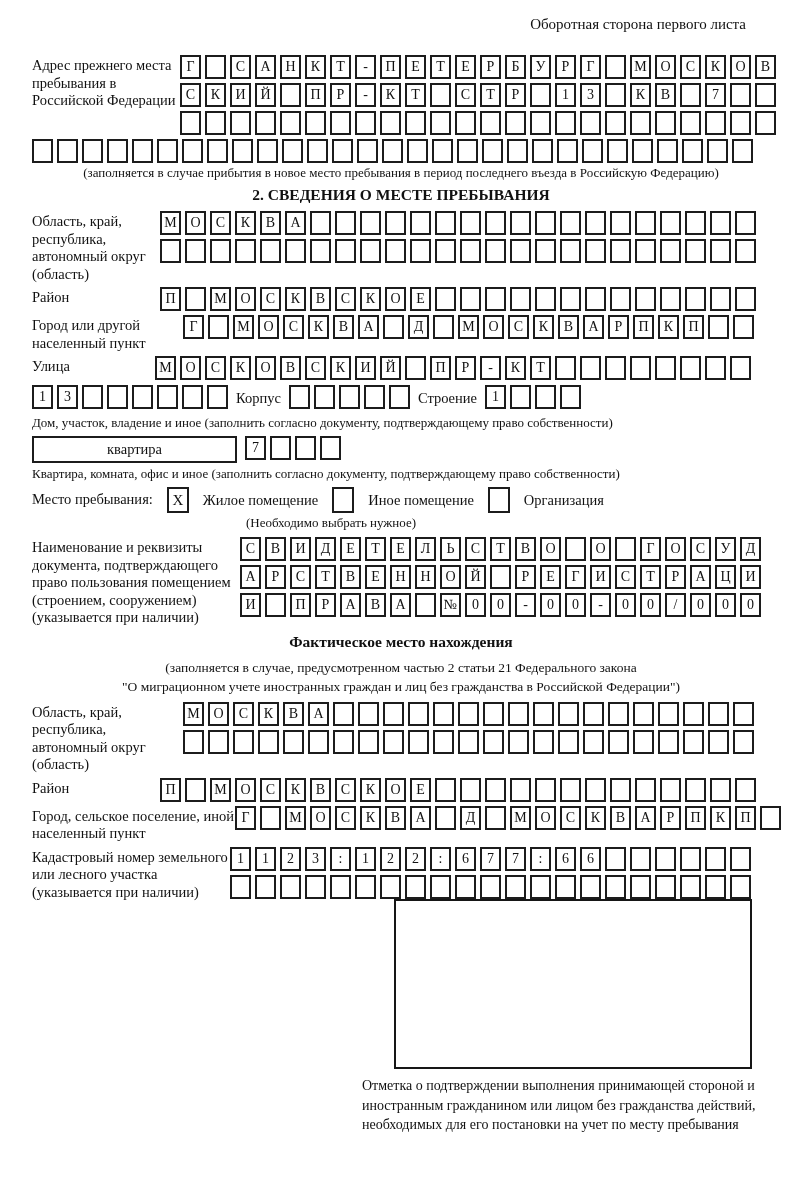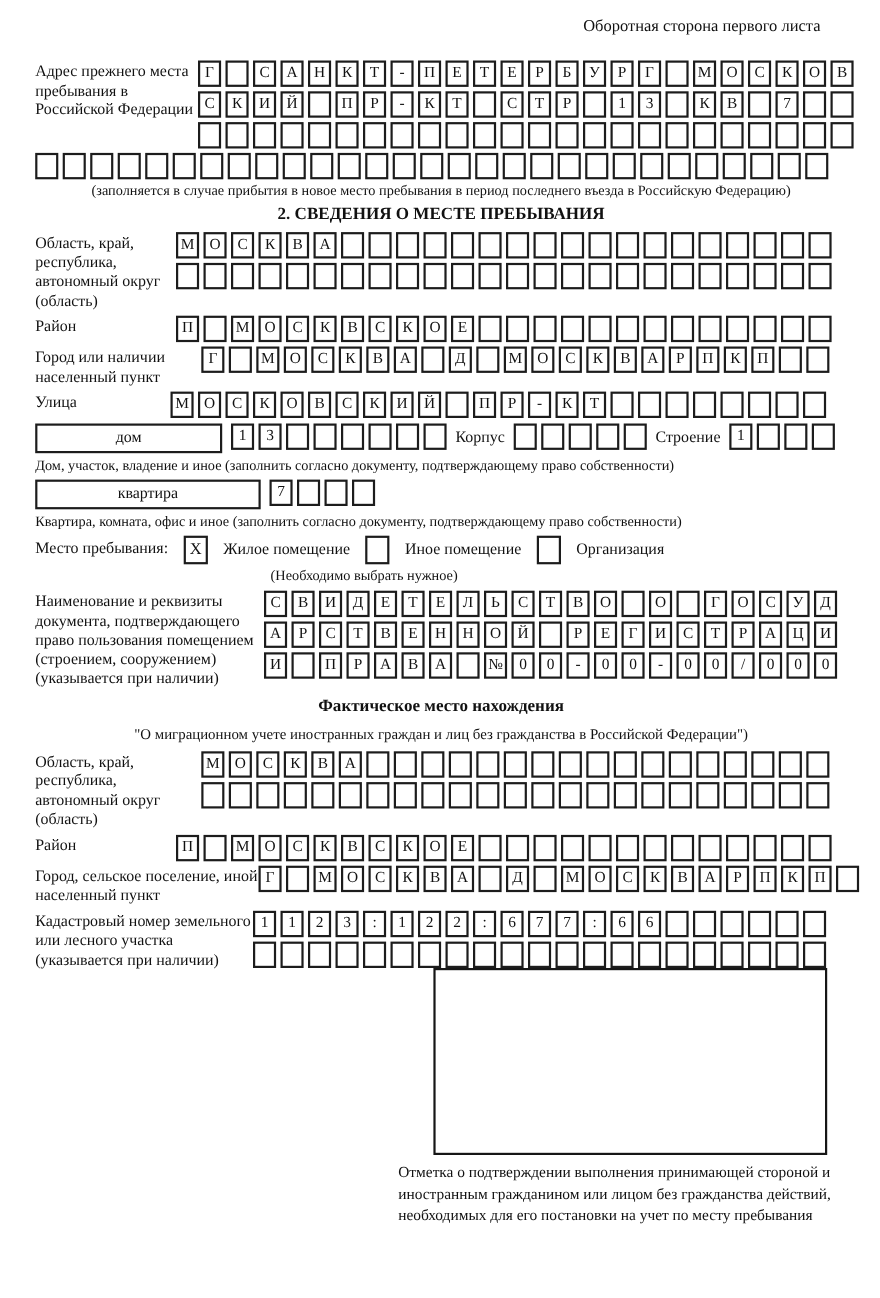--- a/index.html
+++ b/index.html
@@ -282,21 +282,21 @@
         <span class="cell"></span>
         <span class="cell"></span>
         <span class="cell"></span>
         <span class="cell"></span>
         <span class="cell"></span>
         <span class="cell"></span>
       </div>
   </div>
 
   <div class="frow">
-    <div class="flabel" style="width:151px">Город или наличии населенный пункт</div>
+    <div class="flabel" style="width:151px">Город или другой населенный пункт</div>
     <div class="boxrow">
         <span class="cell">Г</span>
         <span class="cell"></span>
         <span class="cell">М</span>
         <span class="cell">О</span>
         <span class="cell">С</span>
         <span class="cell">К</span>
         <span class="cell">В</span>
         <span class="cell">А</span>
         <span class="cell"></span>
@@ -341,21 +341,20 @@
         <span class="cell"></span>
         <span class="cell"></span>
         <span class="cell"></span>
         <span class="cell"></span>
         <span class="cell"></span>
         <span class="cell"></span>
       </div>
   </div>
 
   <div class="house-row">
-    <div class="widebox" style="width:170px">дом</div>
     <div class="boxrow">
         <span class="cell">1</span>
         <span class="cell">3</span>
         <span class="cell"></span>
         <span class="cell"></span>
         <span class="cell"></span>
         <span class="cell"></span>
         <span class="cell"></span>
         <span class="cell"></span>
       </div>
@@ -468,20 +467,21 @@
           <span class="cell">0</span>
           <span class="cell">/</span>
           <span class="cell">0</span>
           <span class="cell">0</span>
           <span class="cell">0</span>
         </div>
     </div>
   </div>
 
   <div class="h-section">Фактическое место нахождения</div>
+  <div class="act-note">(заполняется в случае, предусмотренном частью 2 статьи 21 Федерального закона</div>
   <div class="act-note mb6">"О миграционном учете иностранных граждан и лиц без гражданства в Российской Федерации")</div>
 
   <div class="frow">
     <div class="flabel" style="width:151px">Область, край, республика, автономный округ (область)</div>
     <div class="boxcol">
       <div class="boxrow">
           <span class="cell">М</span>
           <span class="cell">О</span>
           <span class="cell">С</span>
           <span class="cell">К</span>

